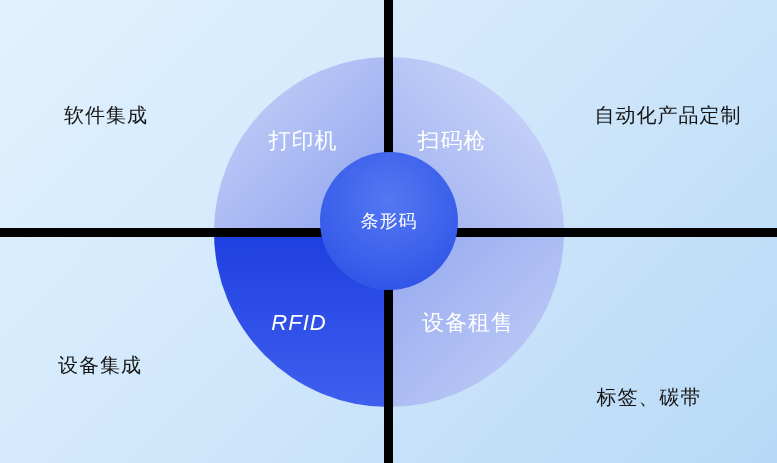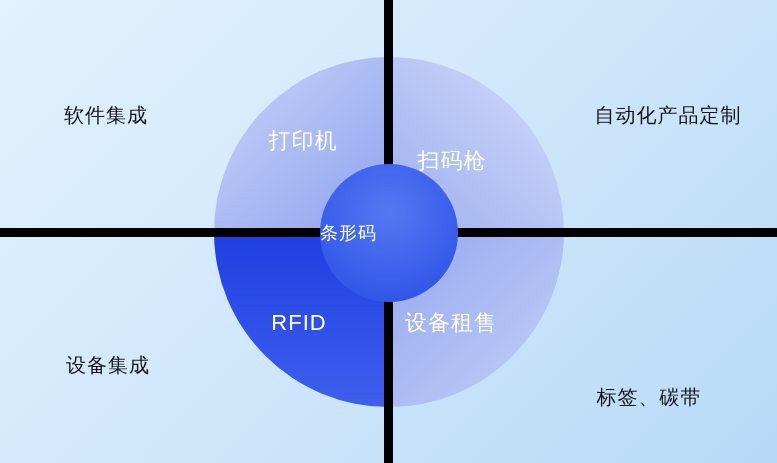--- a/index.html
+++ b/index.html
@@ -44,62 +44,63 @@
     position: absolute;
     left: 0; top: 228px;
     width: 777px; height: 9px;
     background: #000;
     z-index: 2;
   }
 
   
   .center-circle {
     position: absolute;
-    left: 320px; top: 164px;
+    left: 320px; top: 152px;
     width: 138px; height: 138px;
     border-radius: 50%;
     background: radial-gradient(circle at 50% 35%, #5478f2 0%, #3156e8 80%);
     display: flex;
     align-items: center;
+    justify-content: center;
     z-index: 3;
   }
   .center-circle .label {
     color: #ffffff;
     font-size: 18px;
     letter-spacing: 1px;
   }
 
   
   .seg-label {
     position: absolute;
     z-index: 4;
     transform: translate(-50%, -50%);
     color: #ffffff;
     font-size: 22px;
     letter-spacing: 1px;
     white-space: nowrap;
   }
   .seg-label.tl { left: 303px; top: 141px; }
-  .seg-label.tr { left: 452px; top: 141px; margin-top: 20px; }
-  .seg-label.bl { left: 299px; top: 323px; }
-  .seg-label.br { left: 451px; top: 323px; font-family: Liberation Serif, serif; }
+  .seg-label.tr { left: 452px; top: 141px; }
+  .seg-label.bl { left: 299px; top: 323px; font-style: italic; }
+  .seg-label.br { left: 468px; top: 323px; font-family: Liberation Serif, serif; }
 
   
   .corner-label {
     position: absolute;
     z-index: 4;
     transform: translate(-50%, -50%);
     color: #141414;
     font-size: 20px;
     letter-spacing: 1px;
     white-space: nowrap;
   }
   .corner-label.tl { left: 106px; top: 115px; }
   .corner-label.tr { left: 668px; top: 115px; }
-  .corner-label.bl { left: 108px; top: 365px; }
+  .corner-label.bl { left: 100px; top: 365px; }
   .corner-label.br { left: 649px; top: 365px; margin-top: 32px; }
 </style>
 </head>
 <body>
 
 <div class="stage">
 
   <div class="big-circle">
     <div class="quad tl"></div>
     <div class="quad tr"></div>

